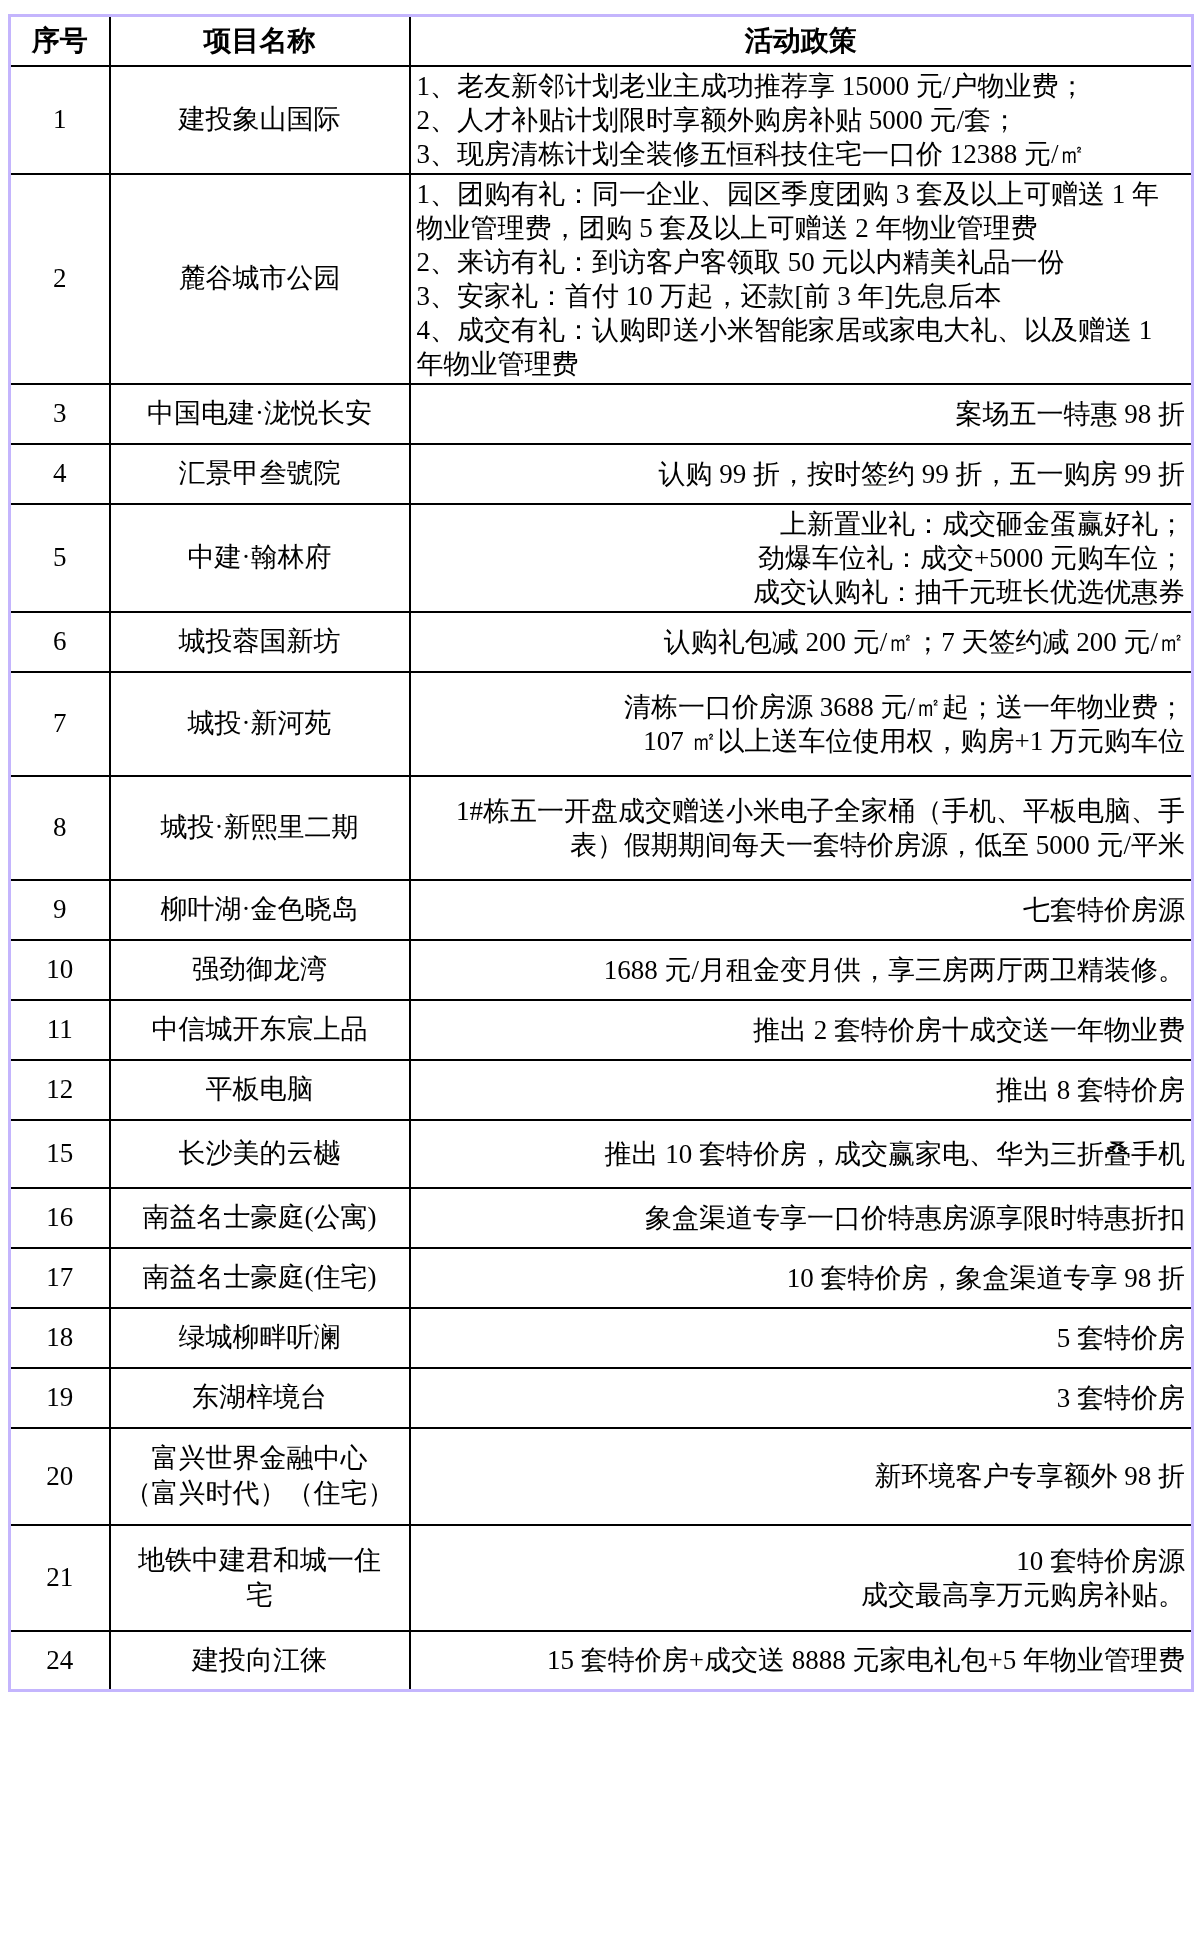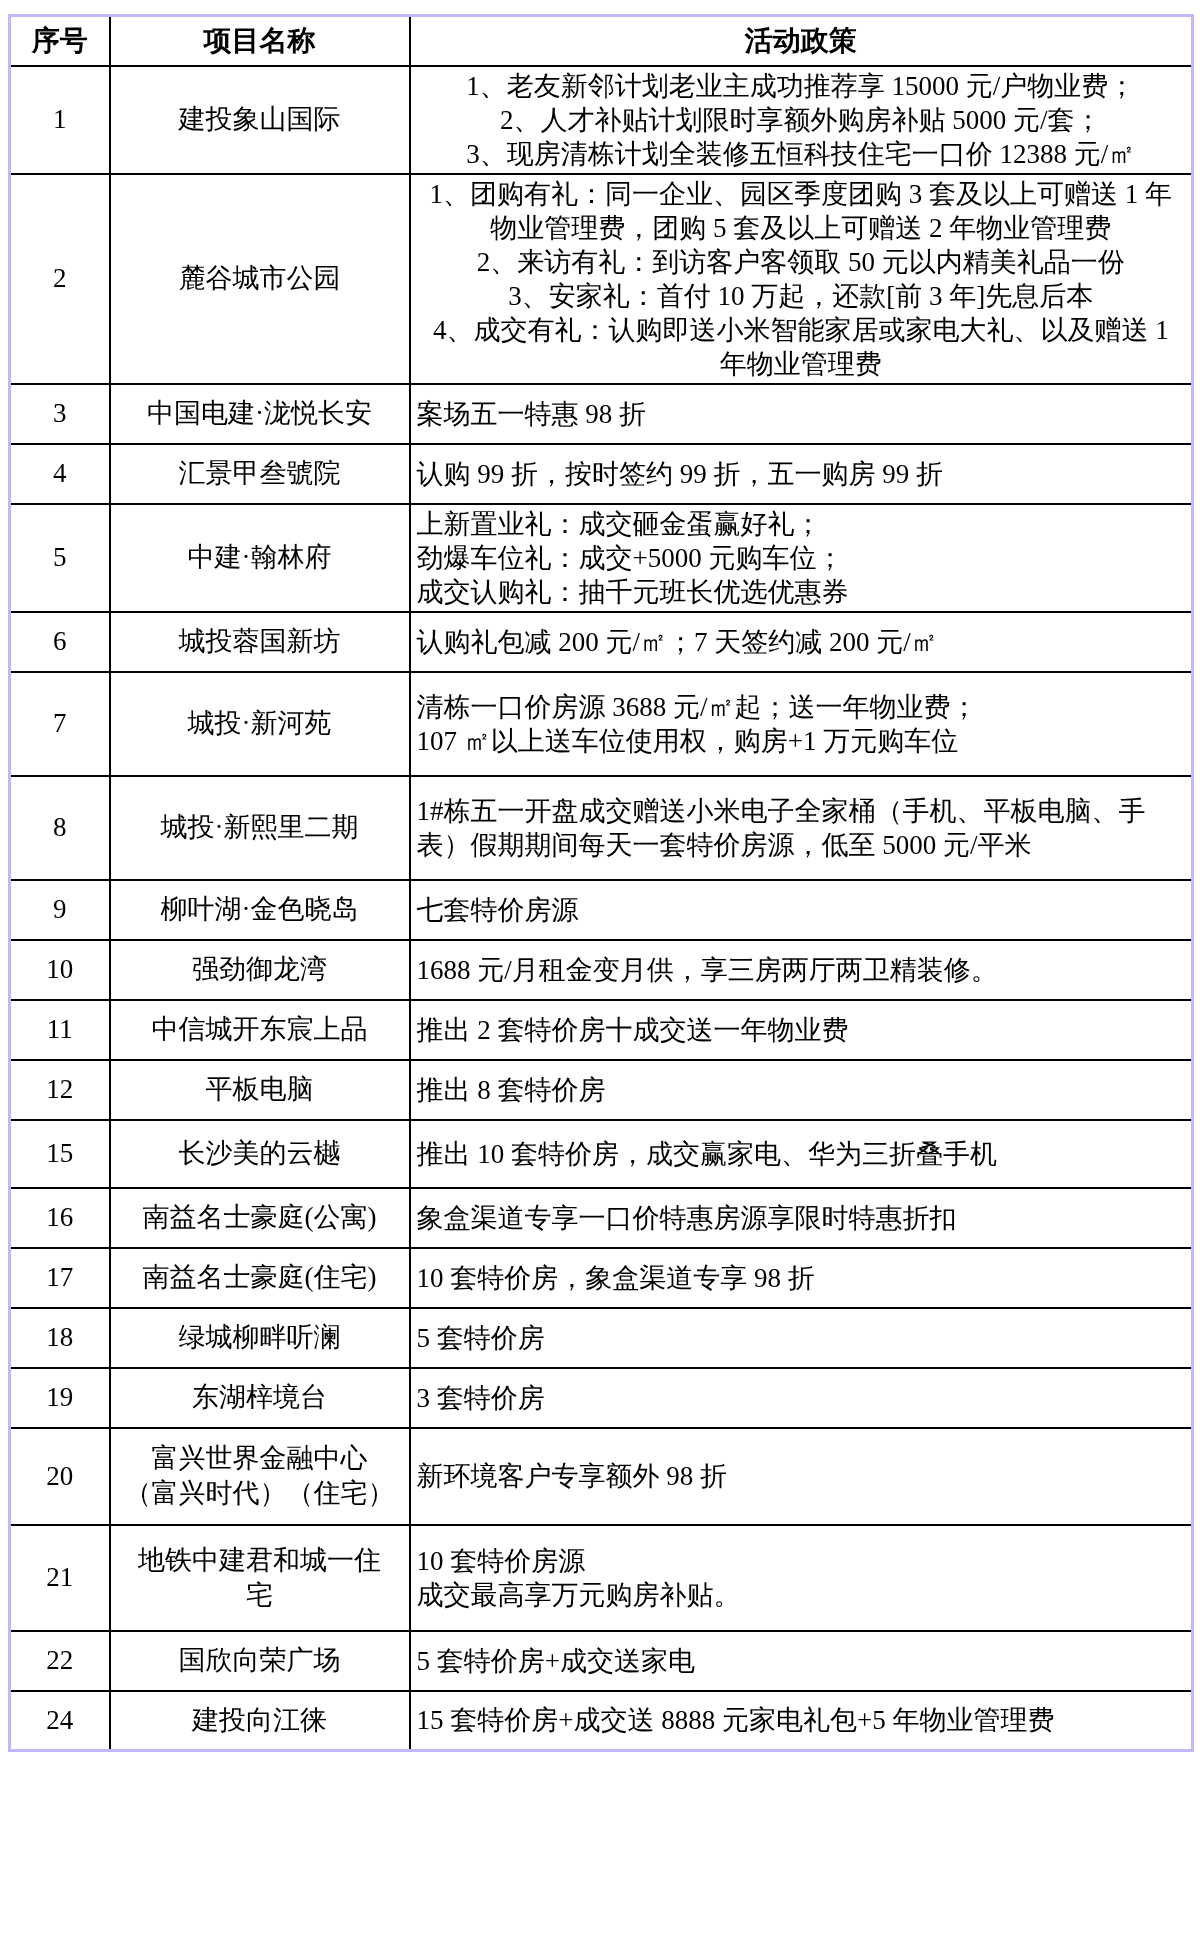--- a/index.html
+++ b/index.html
@@ -49,24 +49,24 @@
     font-size: 27px;
     line-height: 35px;
     padding: 2px 8px;
   }
   td.cell-policy {
     font-size: 27px;
     line-height: 34px;
     padding: 2px 12px;
   }
   td.cell-policy.align-left {
-    text-align: center;
+    text-align: left;
   }
   td.cell-policy.align-center {
-    text-align: left;
+    text-align: right;
   }
   .line { display: block; }
 </style>
 </head>
 <body>
 
 <div class="page">
   <table class="policy-table">
     <colgroup>
       <col class="col-no">
@@ -257,29 +257,20 @@
           <td class="cell-name">
             <span class="line">地铁中建君和城一住</span>
             <span class="line">宅</span>
           </td>
           <td class="cell-policy align-center">
             <span class="line">10 套特价房源</span>
             <span class="line">成交最高享万元购房补贴。</span>
           </td>
         </tr>
         <tr style="height: 60px;">
-          <td class="cell-no">22</td>
-          <td class="cell-name">
-            <span class="line">国欣向荣广场</span>
-          </td>
-          <td class="cell-policy align-center">
-            <span class="line">5 套特价房+成交送家电</span>
-          </td>
-        </tr>
-        <tr style="height: 60px;">
           <td class="cell-no">24</td>
           <td class="cell-name">
             <span class="line">建投向江徕</span>
           </td>
           <td class="cell-policy align-center">
             <span class="line">15 套特价房+成交送 8888 元家电礼包+5 年物业管理费</span>
           </td>
         </tr>
       </tbody>
   </table>

